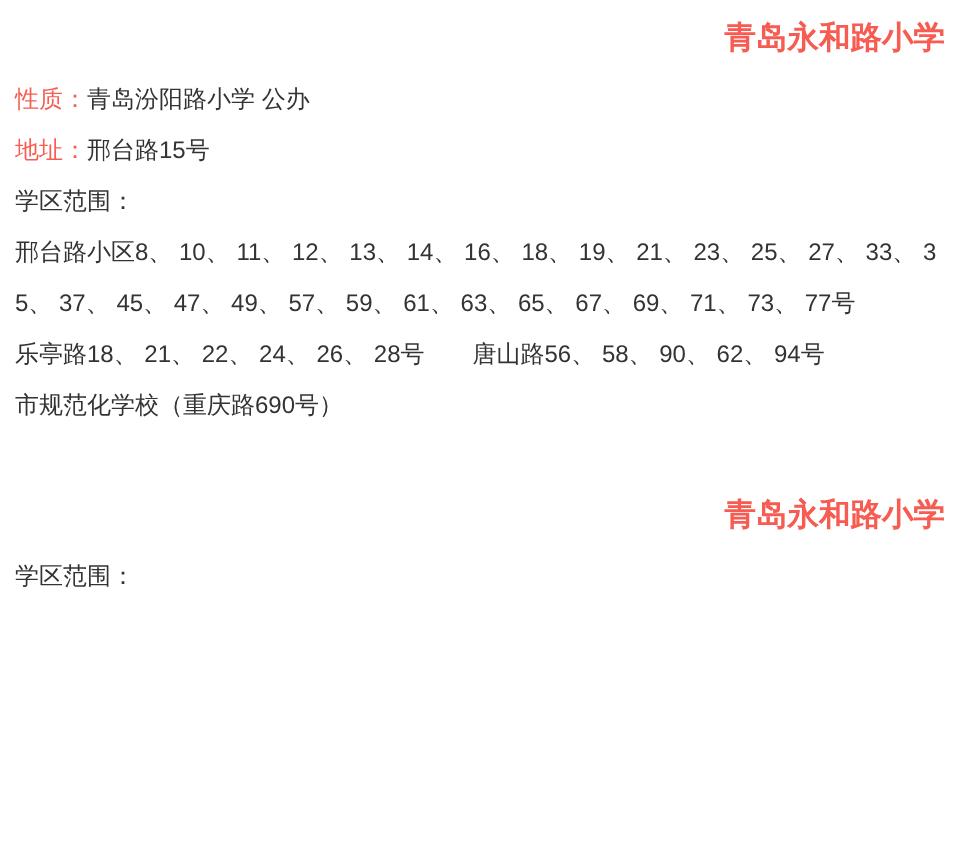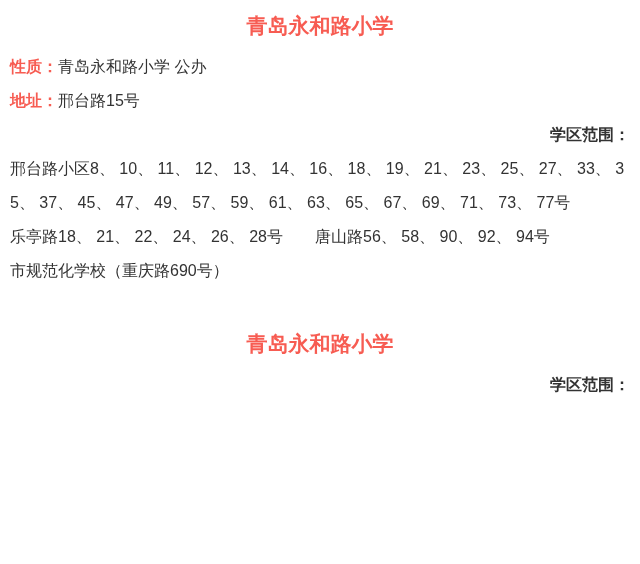--- a/index.html
+++ b/index.html
@@ -12,58 +12,57 @@
     height: 564px;
     font-family: "Liberation Sans", "DejaVu Sans", sans-serif;
     color: #333333;
     overflow: hidden;
   }
   .page {
     padding: 12px 10px 30px 10px;
   }
   .school-title {
     margin: 0 0 10px 0;
-    text-align: center;
+    text-align: right;
     color: #f75c52;
     font-size: 21px;
     font-weight: bold;
     line-height: 28px;
   }
   .school-second .school-title {
     margin-top: 42px;
   }
   p.line {
     margin: 0;
     font-size: 16px;
     line-height: 34px;
     color: #333333;
     word-break: break-all;
   }
   .label {
     color: #f75c52;
-    font-weight: bold;
-    text-align: right;
+    font-weight: normal;
   }
 </style>
 </head>
 <body>
 
 <div class="page">
 
   <section class="school">
     <h2 class="school-title">青岛永和路小学</h2>
 
-    <p class="line"><span class="label">性质：</span><span>青岛永和路小学 公办</span></p>
+    <p class="line"><span class="label">性质：</span><span>青岛汾阳路小学 公办</span></p>
 
     <p class="line"><span class="label">地址：</span><span>邢台路15号</span></p>
 
     <p class="line label">学区范围：</p>
 
     <p class="line">邢台路小区8、 10、 11、 12、 13、 14、 16、 18、 19、 21、 23、 25、 27、 33、 35、 37、 45、 47、 49、 57、 59、 61、 63、 65、 67、 69、 71、 73、 77号</p>
-    <p class="line">乐亭路18、 21、 22、 24、 26、 28号　　唐山路56、 58、 90、 92、 94号</p>
+    <p class="line">乐亭路18、 21、 22、 24、 26、 28号　　唐山路56、 58、 90、 62、 94号</p>
     <p class="line">市规范化学校（重庆路690号）</p>
   </section>
 
   <section class="school school-second">
     <h2 class="school-title">青岛永和路小学</h2>
 
 
 
     <p class="line label">学区范围：</p>
 

